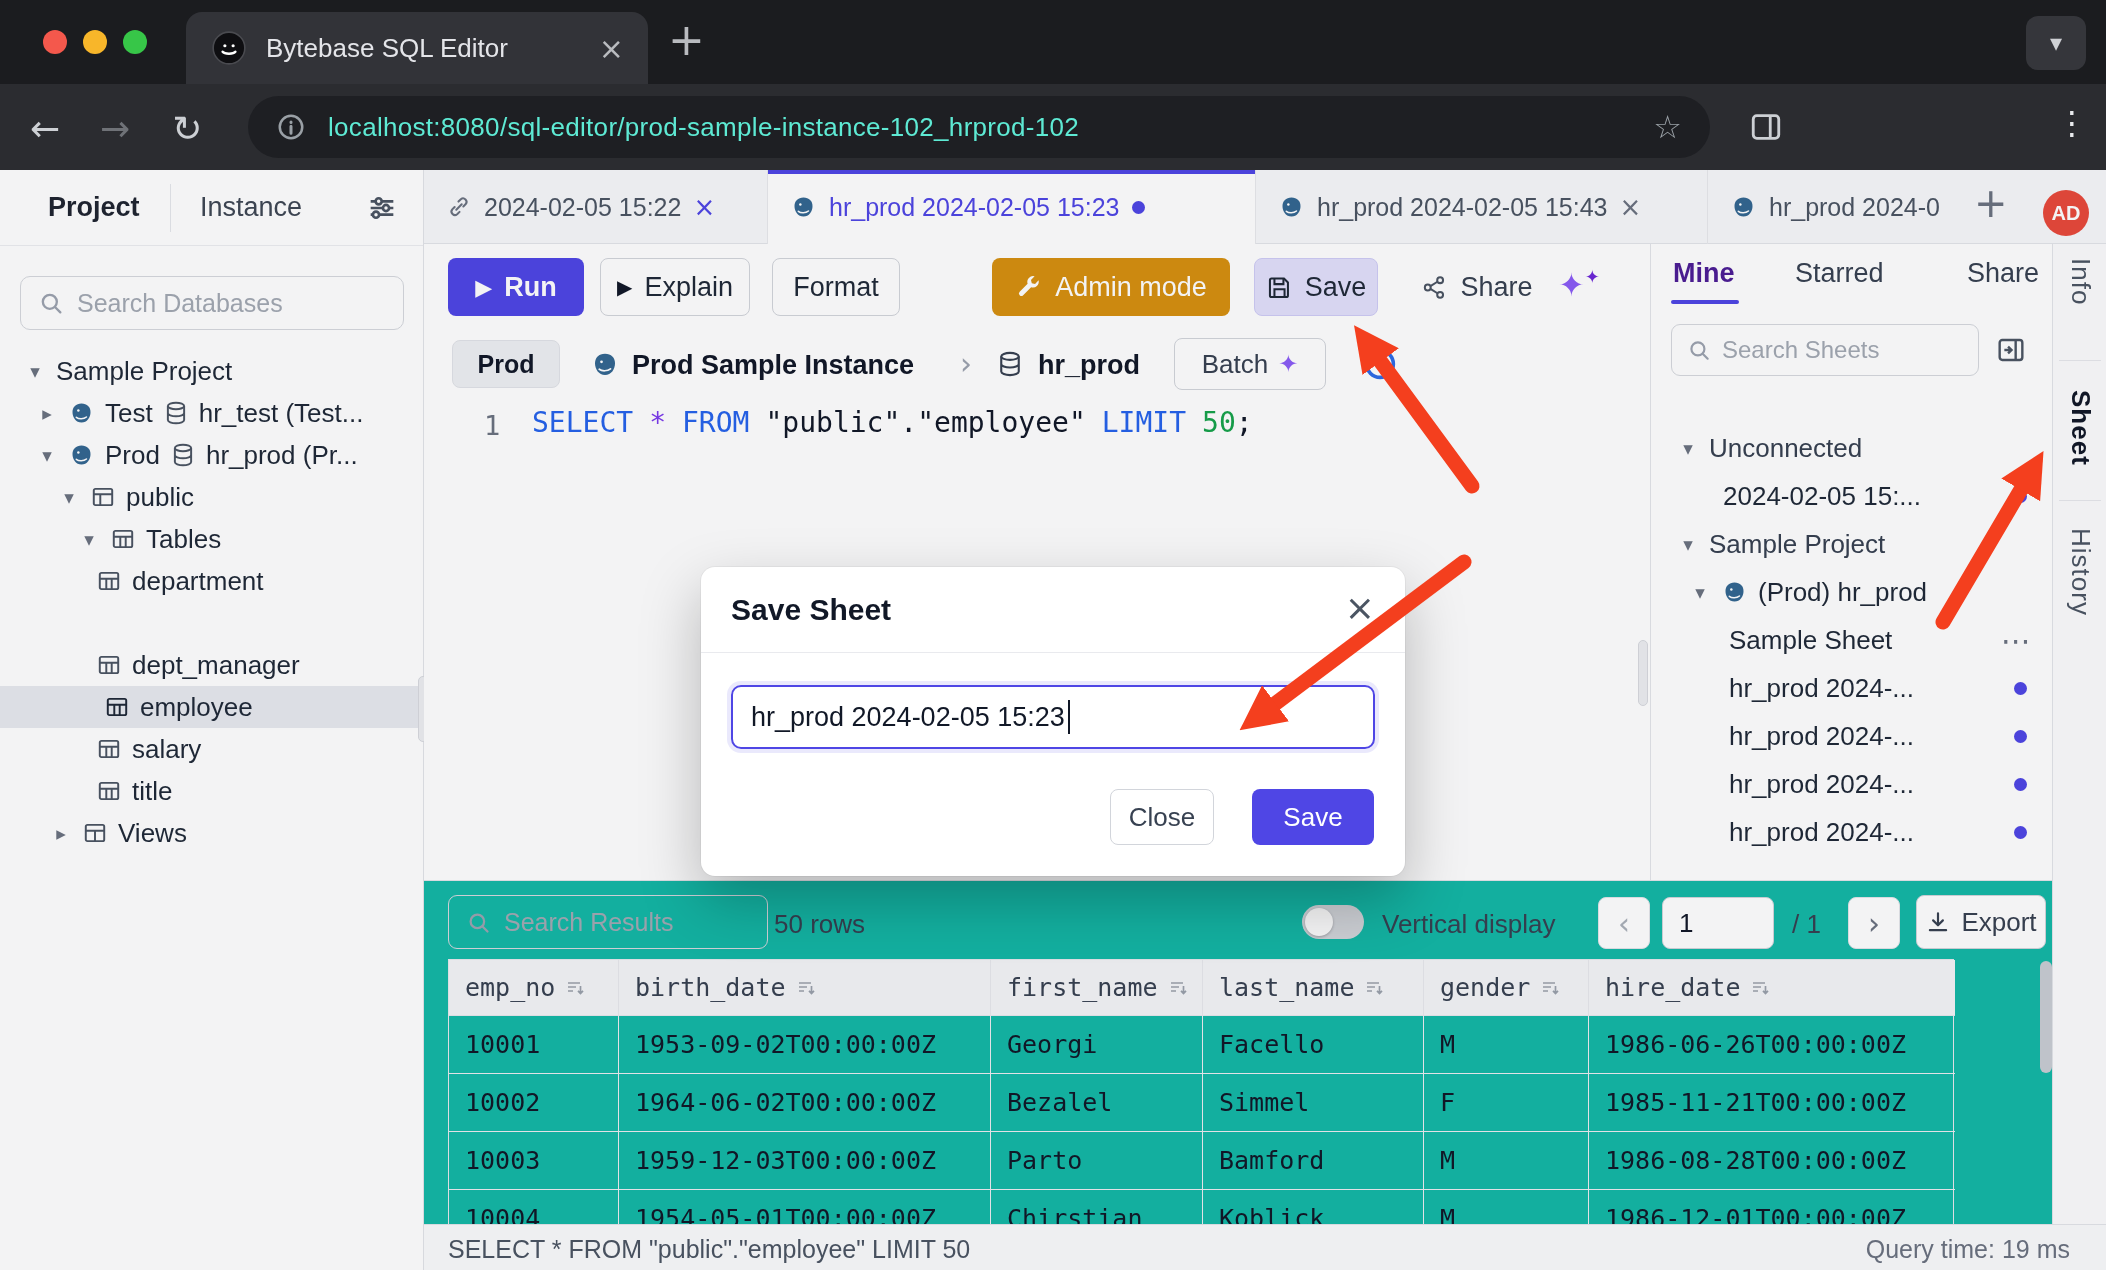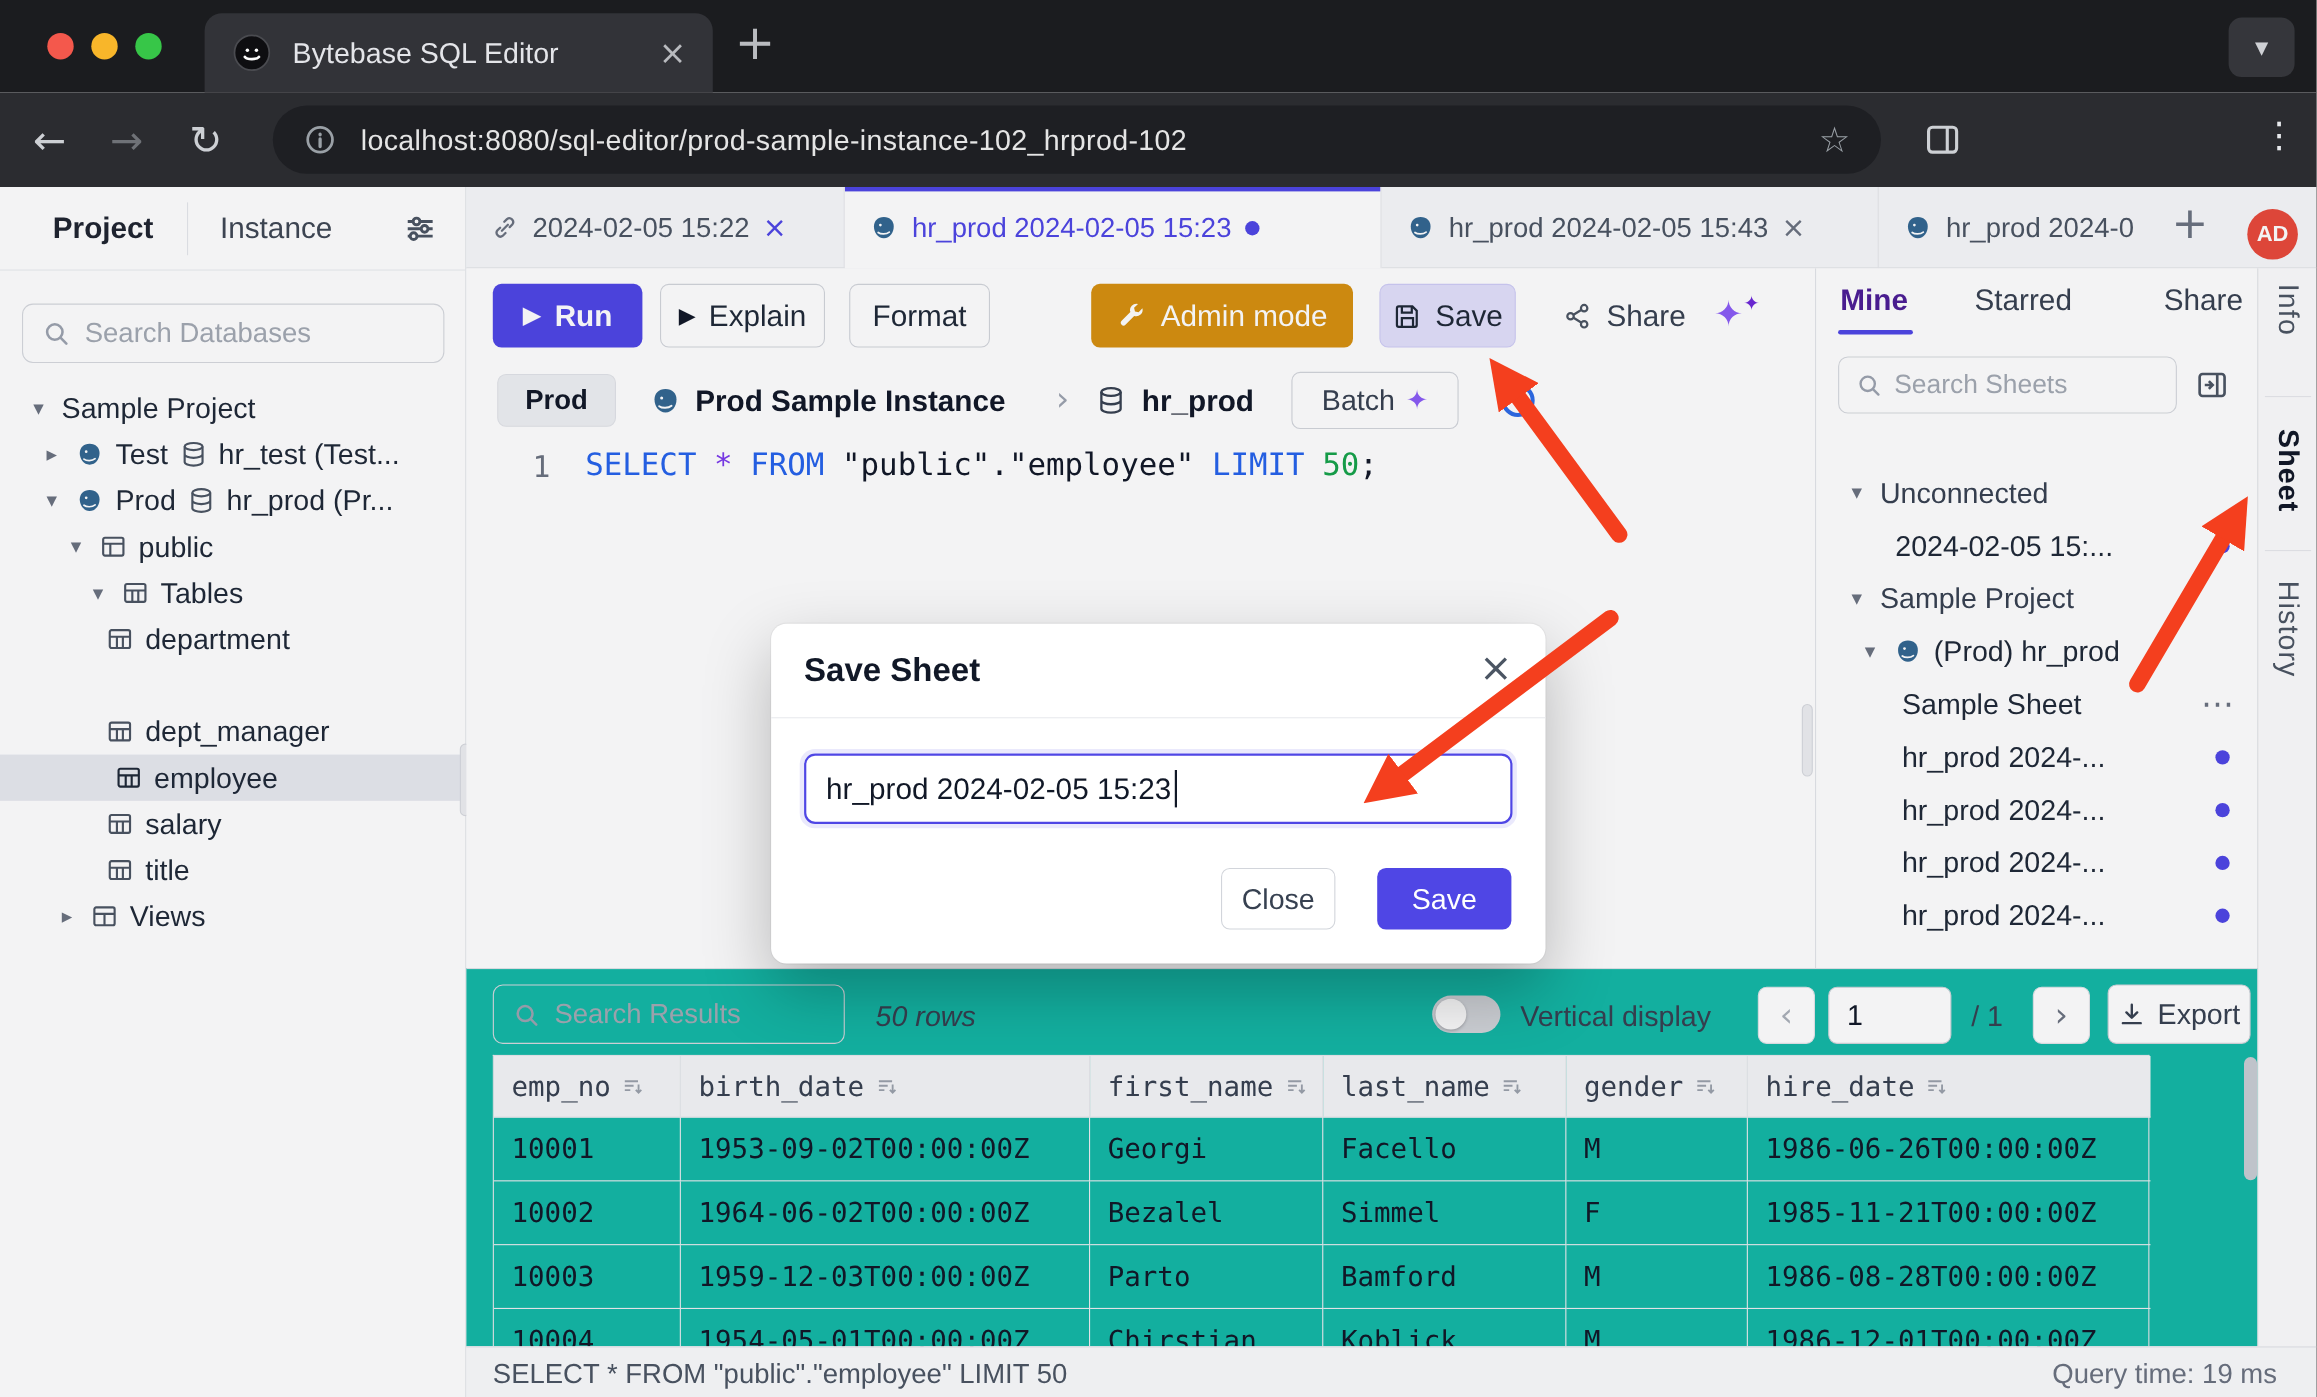--- a/index.html
+++ b/index.html
@@ -17,21 +17,21 @@
   .btab { position:absolute; left:186px; top:12px; width:462px; height:72px; background:#323338;
           border-radius:16px 16px 0 0; display:flex; align-items:center; gap:18px; padding:0 24px; }
   .btab-title { font-size:26px; color:#e4e5e9; flex:1; white-space:nowrap; overflow:hidden; }
   .newtab { position:absolute; left:668px; top:14px; font-size:44px; color:#b9bbbf; }
   .strip-chevron { position:absolute; left:2026px; top:16px; width:60px; height:54px; background:#35363b;
           border-radius:12px; color:#cfd1d5; font-size:24px; display:flex; align-items:center; justify-content:center; }
   .addrbar { left:0; top:84px; width:2106px; height:86px; background:#2b2c30; }
   .navico { position:absolute; top:24px; font-size:36px; }
   .urlpill { position:absolute; left:248px; top:12px; width:1462px; height:62px; border-radius:31px;
              background:#1e1f23; display:flex; align-items:center; gap:22px; padding:0 28px; }
-  .urltext { font-size:26px; color:#e5e5e5; letter-spacing:.3px; flex:1; white-space:nowrap; overflow:hidden; }
+  .urltext { font-size:26px; color:#5eead4; letter-spacing:.3px; flex:1; white-space:nowrap; overflow:hidden; }
   .incog { position:absolute; left:1820px; top:97px; height:60px; border-radius:30px; background:#3e4045;
            display:flex; align-items:center; gap:14px; padding:0 26px; color:#e8eaed; font-size:25px; }
 
   
   .left-sidebar { left:0; top:170px; width:424px; height:1100px; background:#fff; border-right:1px solid #e2e4e8; }
   .sb-header { position:absolute; left:0; top:0; width:100%; height:76px; border-bottom:1px solid #eceef1; }
   .sb-search { position:absolute; left:20px; top:106px; width:384px; height:54px; border:1px solid #d6d9de;
                border-radius:10px; display:flex; align-items:center; gap:12px; padding:0 16px; background:#fff; }
   .sb-search input { border:0; outline:0; font-size:25px; color:#374151; width:100%; background:transparent;
                font-family:"Liberation Sans",sans-serif; }
@@ -475,21 +475,21 @@
   </div>
 
   <div class="abs results">
     <div class="res-search">
       <svg class="ic" width="27" height="27" viewBox="0 0 24 24">
         <circle cx="11" cy="11" r="6" stroke="#9ca3af" stroke-width="2" fill="none"></circle>
         <path d="M15.6 15.6 20 20" stroke="#9ca3af" stroke-width="2" stroke-linecap="round"></path>
       </svg>
       <input type="text" placeholder="Search Results" style="">
     </div>
-    <span class="abs" style="left:372px;top:28px;font-size:26px;color:#374151;font-style:italic;">50 rows</span>
+    <span class="abs" style="left:350px;top:28px;font-size:26px;color:#374151;">50 rows</span>
 
     <div class="toggle">
         <span class="knob"></span>
       </div>
     <span class="abs" style="left:958px;top:28px;font-size:26px;color:#374151;">Vertical display</span>
 
     <div class="pgbtn glyph" style="left:1174px;">‹</div>
     <input class="pageinput" value="1" style="">
     <span class="abs" style="left:1368px;top:28px;font-size:26px;color:#374151;">/ 1</span>
     <div class="pgbtn glyph" style="left:1424px;color:#6b7280;">›</div>

